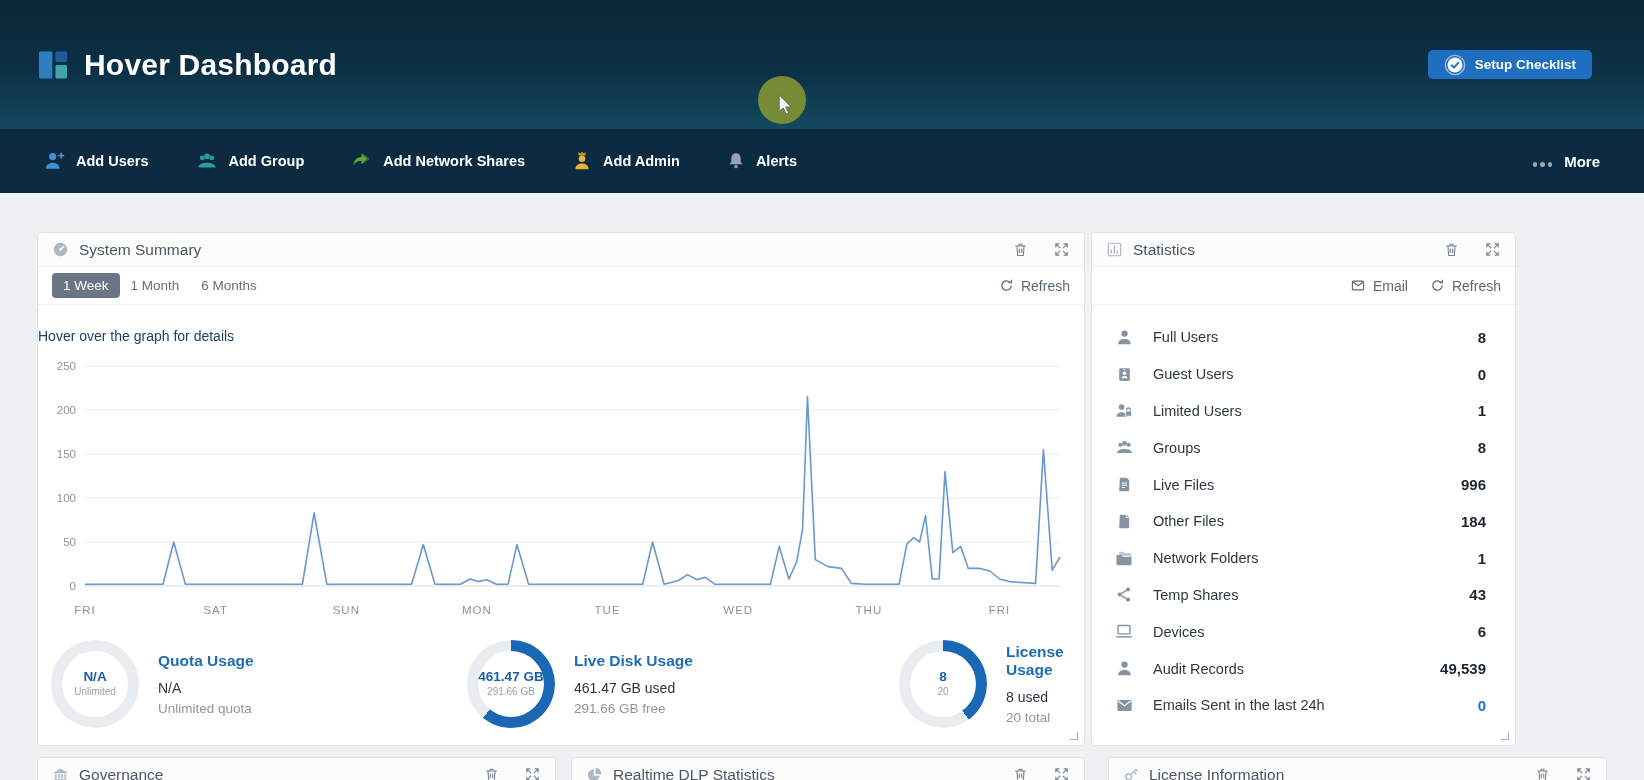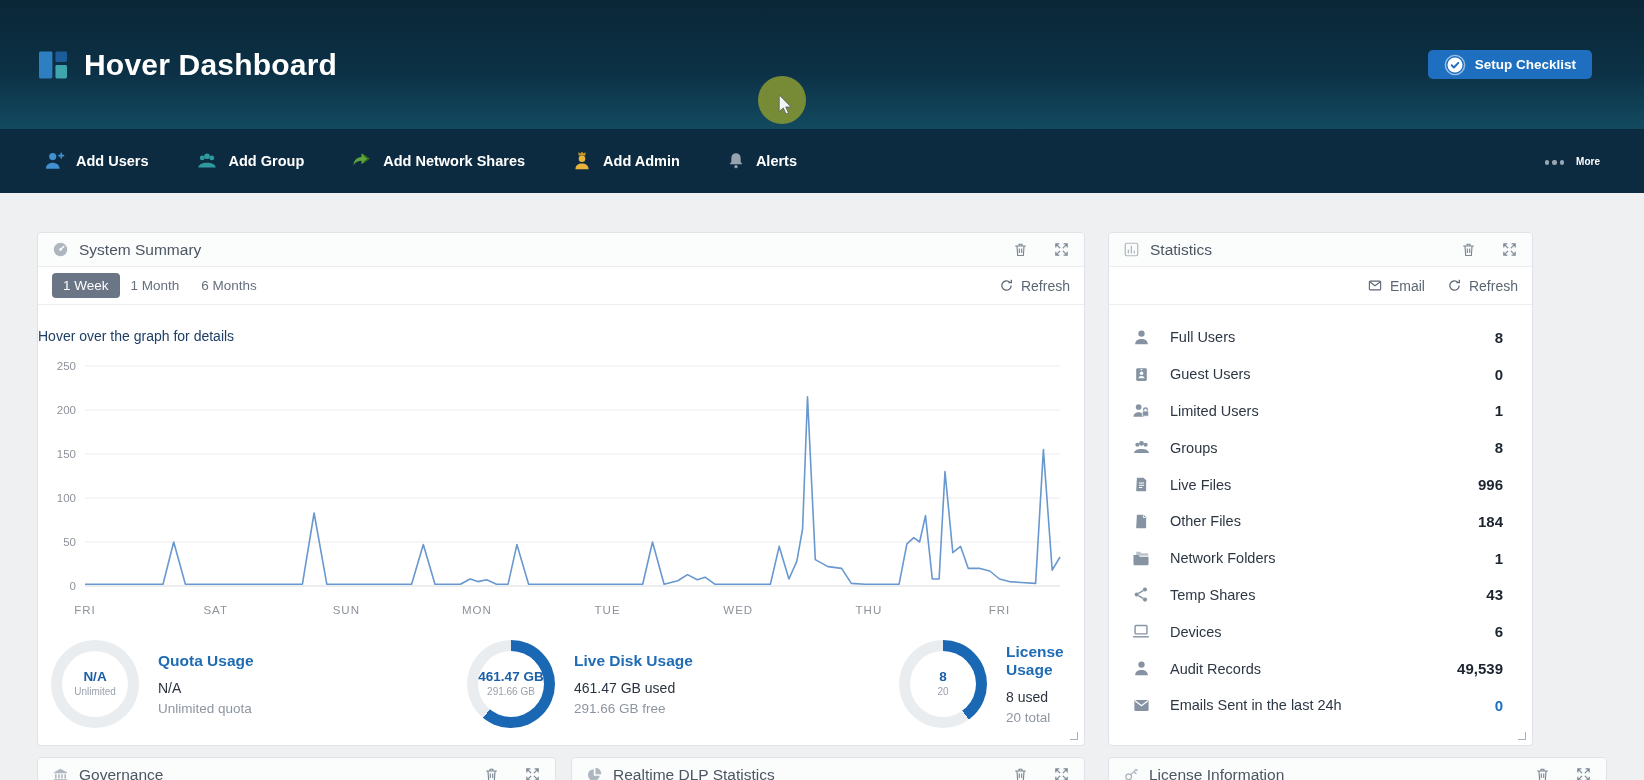--- a/index.html
+++ b/index.html
@@ -13,26 +13,26 @@
   .logo { width:30px; height:28px; margin-right:16px; flex:0 0 auto; }
   .hero-title { color:#ffffff; font-size:30px; font-weight:600; letter-spacing:.2px; }
   .setup-btn { margin-left:auto; display:flex; align-items:center; gap:9px; background:#1e6fc0;
                border:none; color:#fff; font-weight:700; font-size:13.5px; padding:0 16px; height:29px;
                border-radius:5px; cursor:pointer; font-family:inherit; }
 
   
   .nav { height:64px; background:#0d2b40; display:flex; padding:0 44px; gap:46px; }
   .nav-item { display:flex; align-items:center; gap:10px; color:#fff; font-weight:700; font-size:14.5px; cursor:pointer; }
   .nav-item svg { display:block; }
-  .nav-more { margin-left:auto; display:flex; align-items:center; gap:9px; color:#fff; font-weight:700; font-size:10px; cursor:pointer; }
+  .nav-more { margin-left:auto; display:flex; align-items:center; gap:9px; color:#fff; font-weight:700; font-size:15px; cursor:pointer; }
   .dots span { display:inline-block; width:4.5px; height:4.5px; border-radius:50%; background:#9aa6b2; margin-right:3px; }
 
   
   .content { position:relative; padding:39px 0 0 37px; }
-  .row1 { display:flex; gap:23px; }
+  .row1 { display:flex; gap:6px; }
   .row2 { display:flex; gap:23px; margin-top:11px; }
   .row2-left { width:1048px; display:flex; gap:15px; }
   .panel { background:#fff; border:1px solid #dfe3e7; border-radius:4px; position:relative; }
   .p-head { height:34px; display:flex; align-items:center; padding:0 14px; background:#fbfcfc;
             border-bottom:1px solid #eceef0; border-radius:4px 4px 0 0; gap:10px; }
   .p-title { color:#4c5662; font-size:15.5px; }
   .p-head .spacer { flex:1; }
   .p-tool { color:#7b8794; cursor:pointer; display:flex; align-items:center; }
   .p-tool + .p-tool { margin-left:14px; }
   .toolbar { height:38px; display:flex; align-items:center; padding:0 14px; border-bottom:1px solid #eceef0; }

